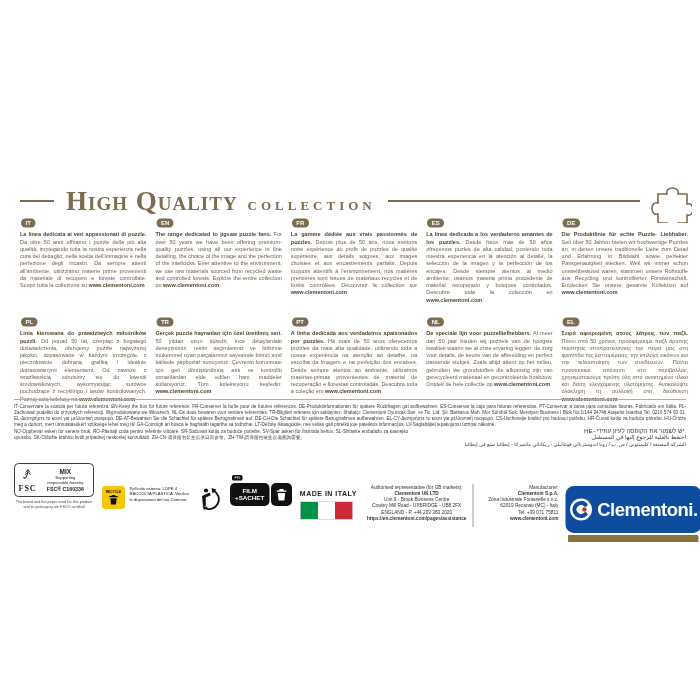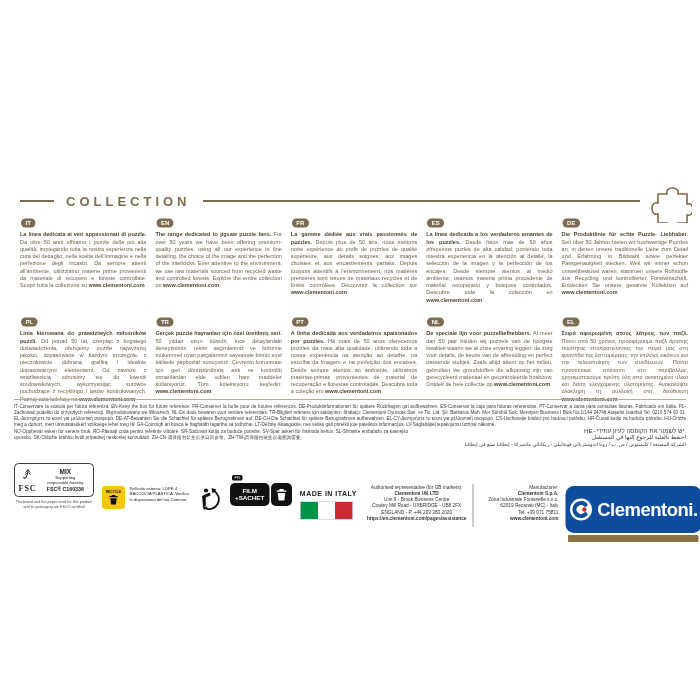--- a/index.html
+++ b/index.html
@@ -5,21 +5,21 @@
   html,body{margin:0;padding:0;background:#fff;}
   .page{position:relative;width:700px;height:700px;background:#fff;overflow:hidden;
         font-family:"Liberation Sans",sans-serif;}
   
   .header{position:absolute;top:176px;left:20px;right:8px;display:flex;align-items:center;height:50px;}
   .rule-seg{height:2px;background:#7d6b4c;}
   .rule-left{width:34px;}
   .rule-right{flex:1;}
   .title{margin:0 12px;color:#7d6b4c;white-space:nowrap;display:flex;align-items:baseline;gap:10px;}
   .title-serif{font-family:"Liberation Serif",serif;font-variant:small-caps;font-size:27px;font-weight:600;letter-spacing:1px;}
-  .title-sans{font-size:13px;letter-spacing:4px;font-weight:700;}
+  .title-sans{font-size:13px;letter-spacing:4px;font-weight:700;font-family:Liberation Serif, serif;}
   .puzzle-icon{margin-left:10px;flex:0 0 auto;}
   
   .langs{position:absolute;top:218px;left:20px;width:1336px;transform:scale(.5);transform-origin:0 0;
          display:grid;grid-template-columns:repeat(5,1fr);column-gap:18px;row-gap:28px;}
   .badge{display:inline-block;background:#7b6b50;color:#fff;font-size:12px;font-weight:bold;
          padding:2px 9px;border-radius:11px;margin:0 0 6px 2px;}
   .ltext{margin:0;font-size:11px;line-height:14.5px;color:#6b5e46;text-align:justify;}
   .ltext b,.site{color:#4f452f;}
   
   .rule-mid{position:absolute;top:399px;left:14px;right:14px;height:1px;background:#b9ad92;}
@@ -70,20 +70,21 @@
   .logo-bar{height:14px;background:#8c7140;margin-top:4px;border-radius:2px;width:96%;margin:4px auto 0;}
 </style>
 </head>
 <body>
 
 <div class="page">
 
   <div class="header">
     <span class="rule-seg rule-left"></span>
     <h1 class="title">
+      <span class="title-serif">High Quality</span>
       <span class="title-sans">COLLECTION</span>
     </h1>
     <span class="rule-seg rule-right"></span>
     <svg class="puzzle-icon" width="42" height="44" viewBox="0 0 42 44">
       <path d="M8 15 h9 c-2.5-8 13.5-8 11 0 h9 v10 c8-2.5 8 13.5 0 11 v8 h-9 c2.5 8 -13.5 8 -11 0 h-9 v-9 c-8 2.5 -8 -13.5 0 -11 z" fill="none" stroke="#7d6b4c" stroke-width="1.6"></path>
     </svg>
   </div>
 
   <div class="langs">
 

